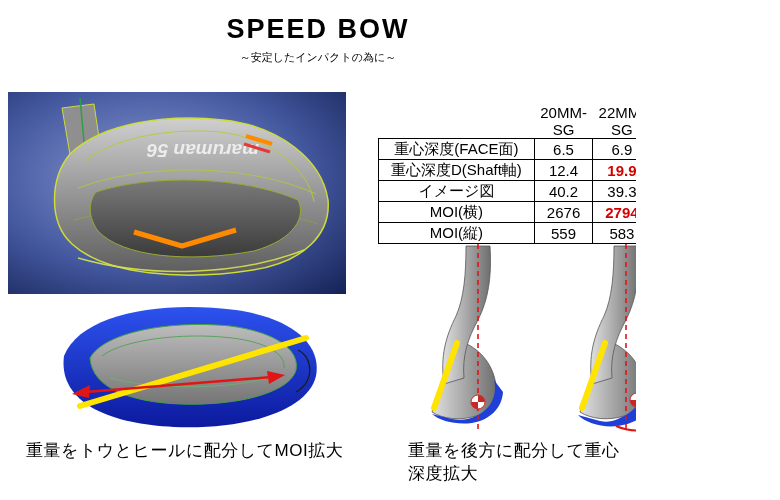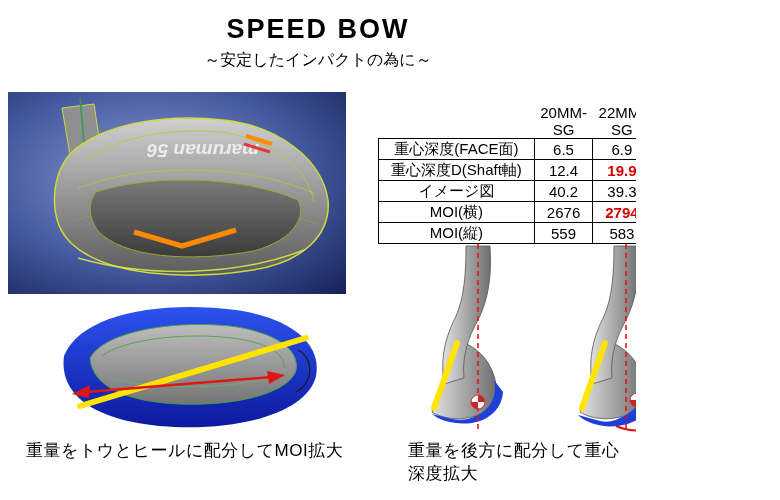--- a/index.html
+++ b/index.html
@@ -1,20 +1,20 @@
 <!DOCTYPE html>
 <html><head>
 <meta charset="utf-8">
 <style>
   html,body{margin:0;padding:0;background:#fff;}
   .page{position:relative;width:636px;height:500px;background:#fff;overflow:hidden;
         font-family:"Liberation Sans","DejaVu Sans",sans-serif;color:#000;}
   .title{position:absolute;top:14px;left:0;width:100%;text-align:center;
          font-size:27px;font-weight:bold;letter-spacing:2px;}
-  .subtitle{position:absolute;top:50px;left:0;width:100%;text-align:center;font-size:16px;}
+  .subtitle{position:absolute;top:50px;left:0;width:100%;text-align:center;font-size:11px;}
   .img1{position:absolute;left:8px;top:92px;width:338px;height:202px;}
   .img2{position:absolute;left:52px;top:294px;width:282px;height:146px;}
   .img3{position:absolute;left:410px;top:244px;width:302px;height:192px;}
   table.spec{position:absolute;left:378px;top:104px;border-collapse:collapse;
              font-size:15px;table-layout:fixed;}
   table.spec th{font-weight:normal;border:none;height:21px;text-align:center;padding:0 4px;}
   table.spec td{border:1px solid #000;height:20px;text-align:center;padding:0 12px;
                 white-space:nowrap;}
   td.label{width:152px;}
   td.val{width:104px;}

